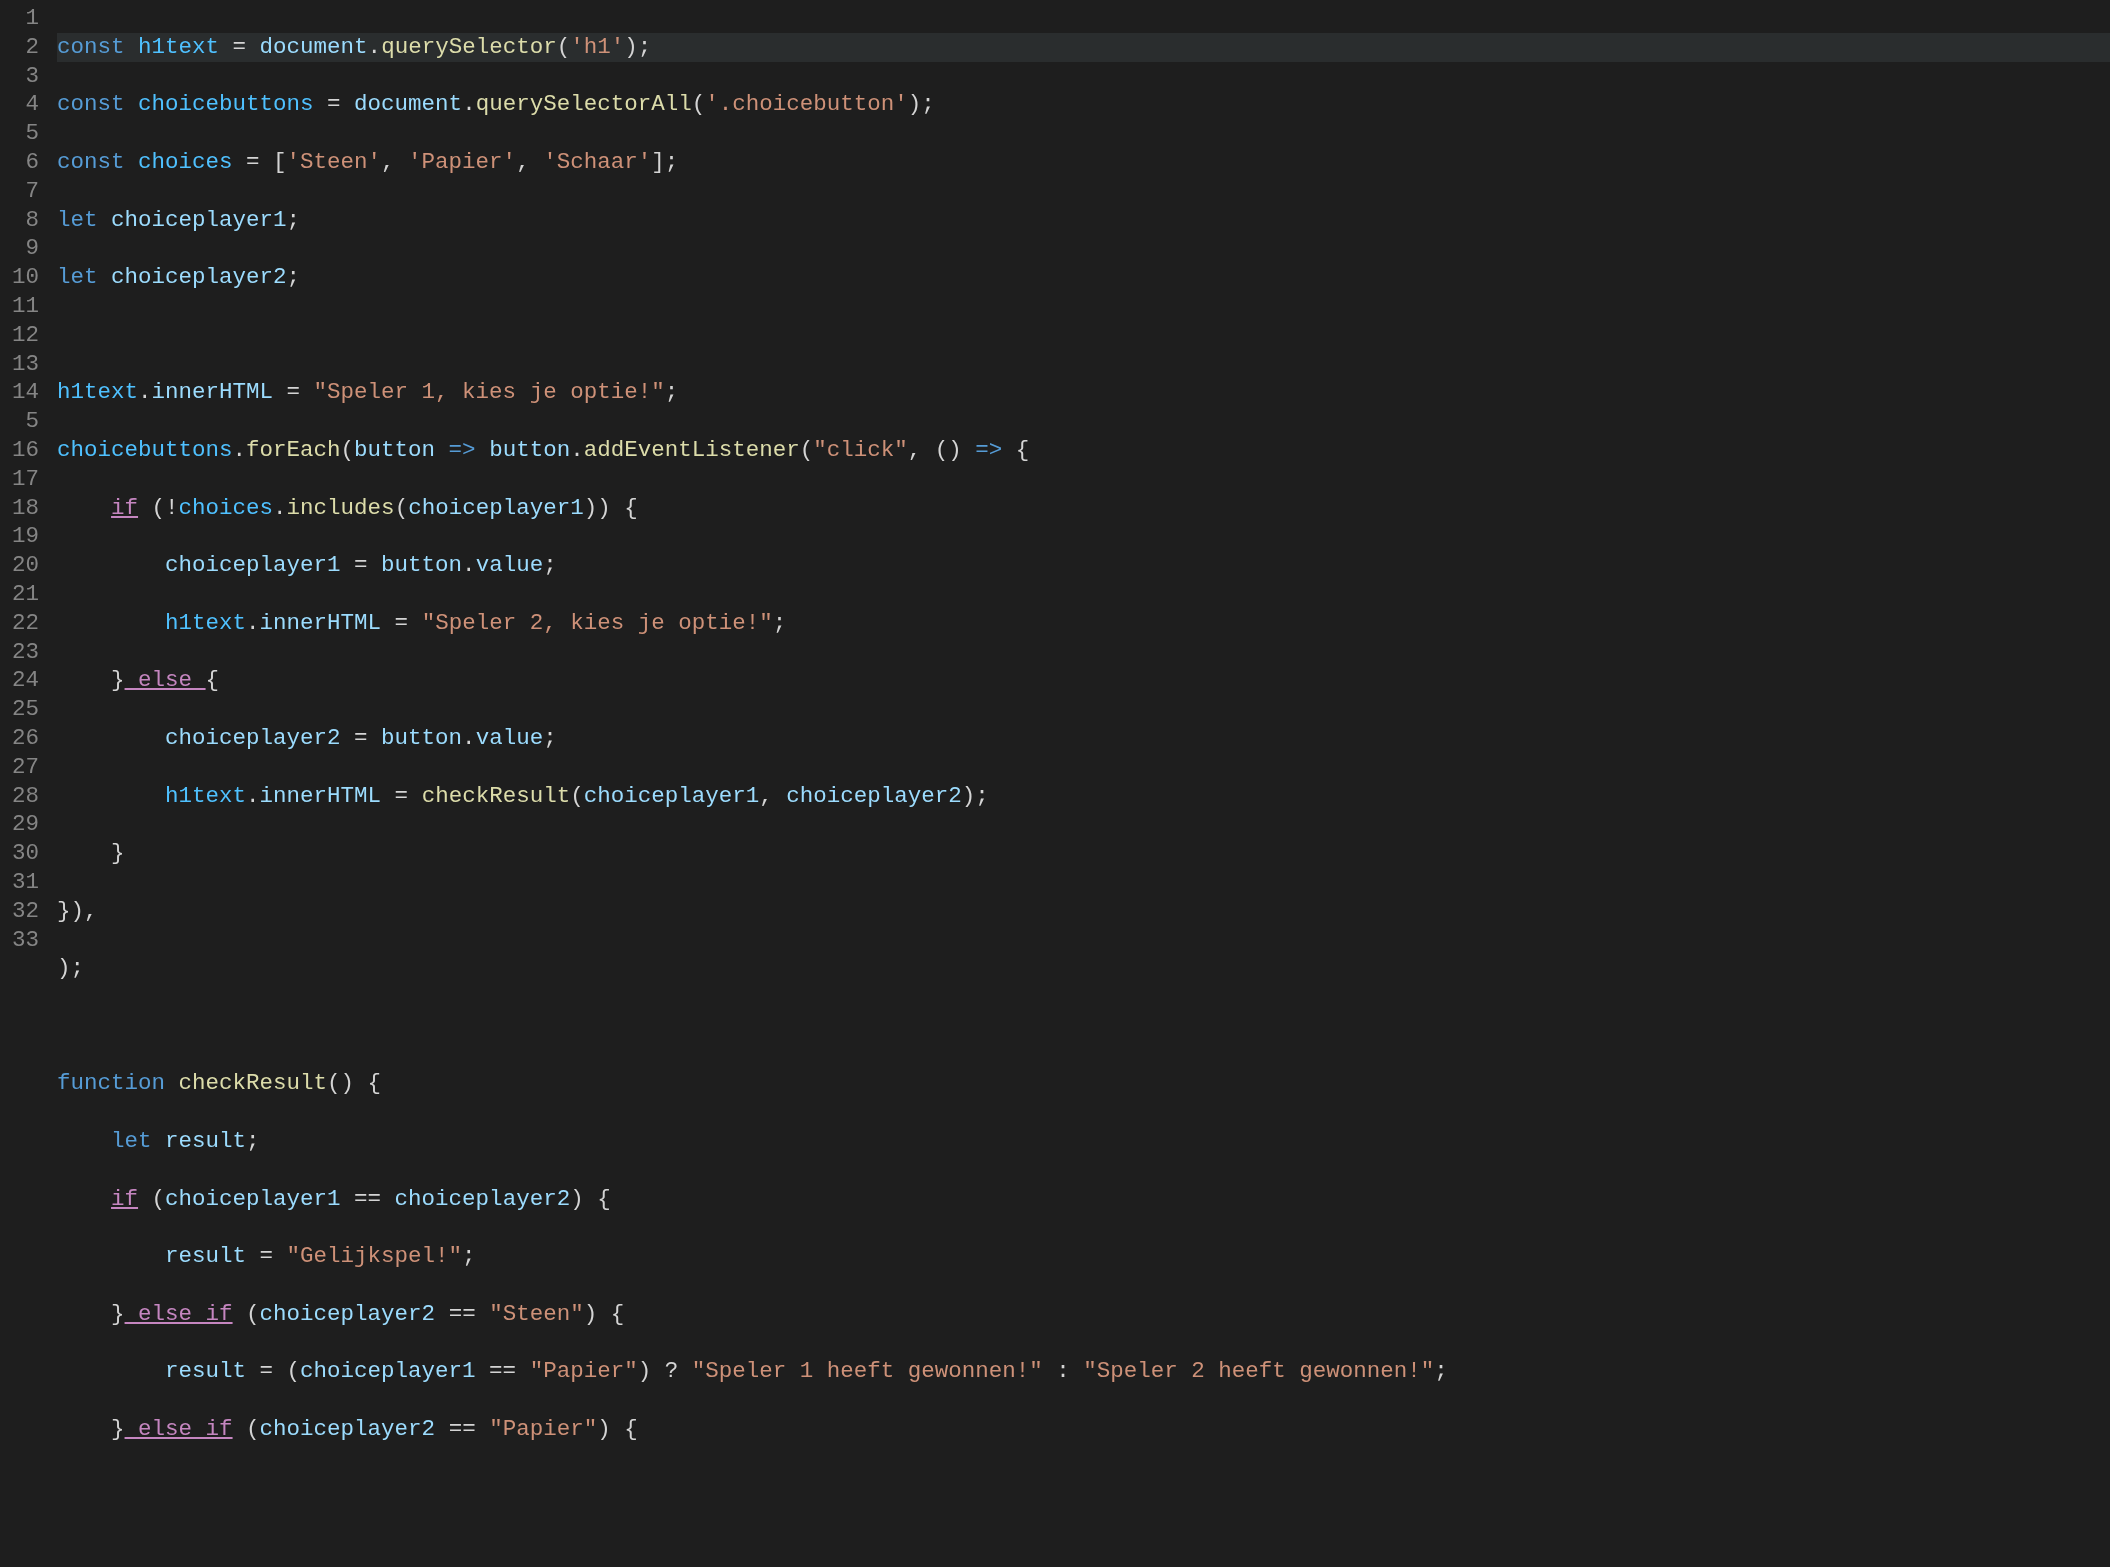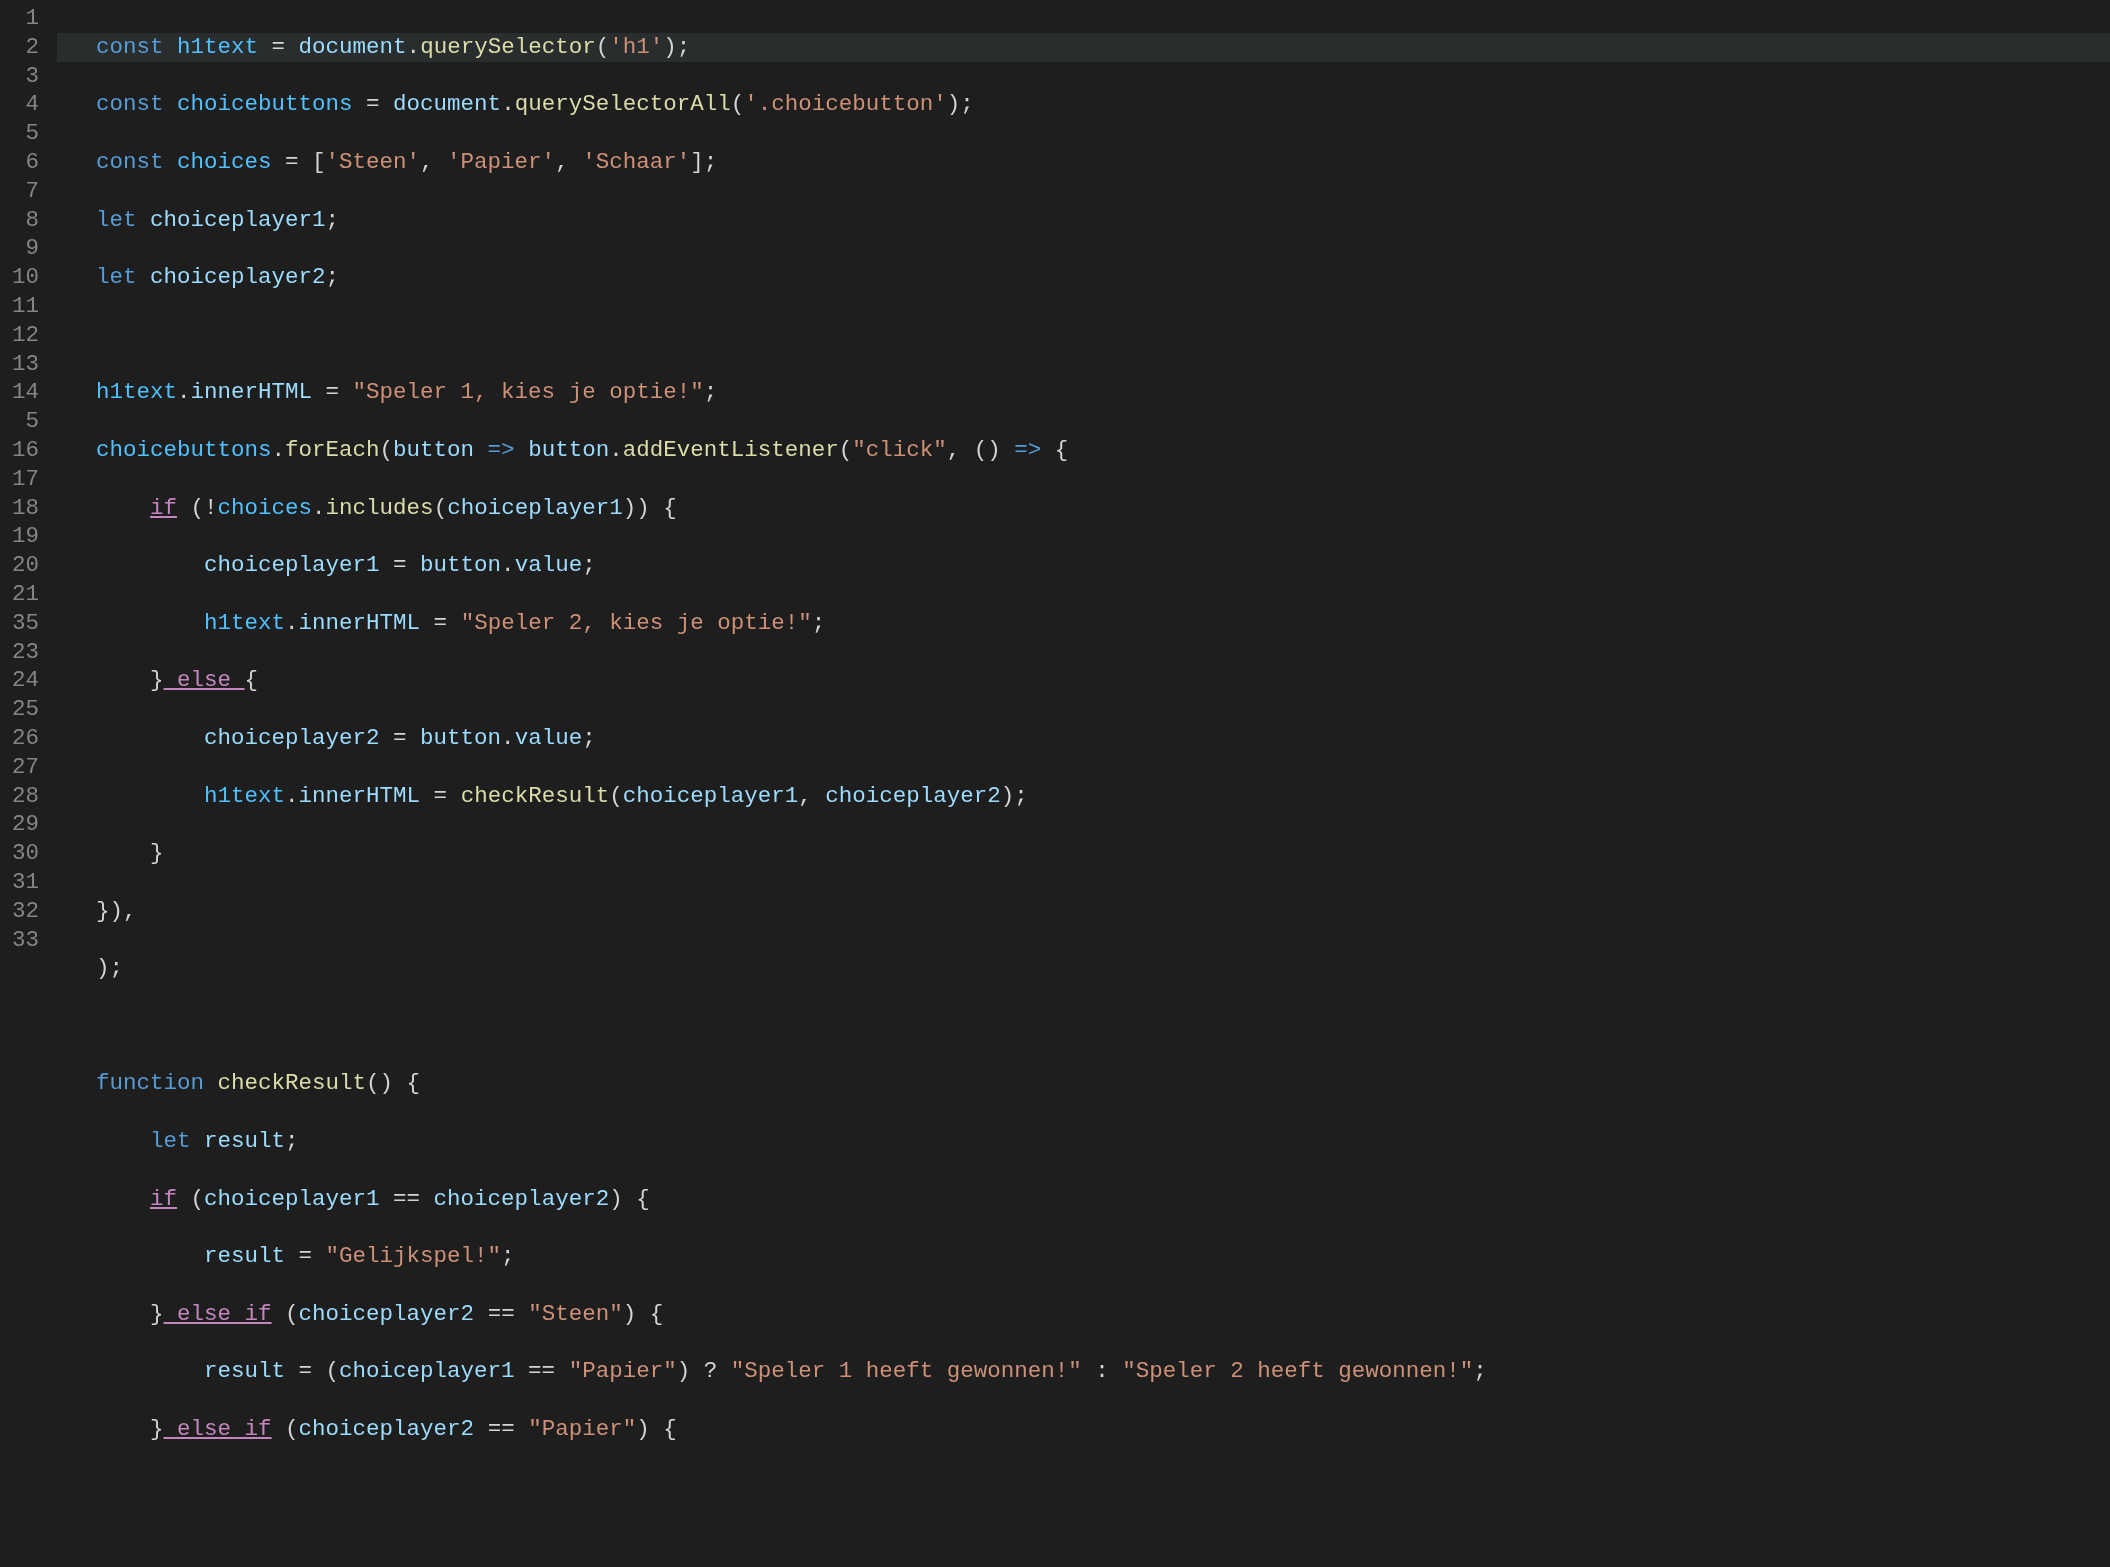--- a/index.html
+++ b/index.html
@@ -20,21 +20,21 @@
     user-select: none;
     flex-shrink: 0;
     min-width: 56px;
   }
   .gutter div { white-space: pre; }
   .code {
     padding: 4px 0;
     white-space: pre;
     flex: 1;
   }
-  .code .line { min-height: 1.28em; padding-left: 39px; }
+  .code .line { min-height: 1.28em; }
   .code .line.hl { background: #2a2d2e; }
   .tok-kw     { color: #569cd6; }  
   .tok-ctrl   { color: #c586c0; text-decoration: underline; }  
   .tok-id     { color: #9cdcfe; }  
   .tok-idC    { color: #4fc1ff; }  
   .tok-fn     { color: #dcdcaa; }  
   .tok-str    { color: #ce9178; }  
   .tok-punc   { color: #d4d4d4; }
   .tok-arrow  { color: #569cd6; }
 </style>
@@ -56,21 +56,21 @@
     <div>12</div>
     <div>13</div>
     <div>14</div>
     <div>5</div>
     <div>16</div>
     <div>17</div>
     <div>18</div>
     <div>19</div>
     <div>20</div>
     <div>21</div>
-    <div>35</div>
+    <div>22</div>
     <div>23</div>
     <div>24</div>
     <div>25</div>
     <div>26</div>
     <div>27</div>
     <div>28</div>
     <div>29</div>
     <div>30</div>
     <div>31</div>
     <div>32</div>

